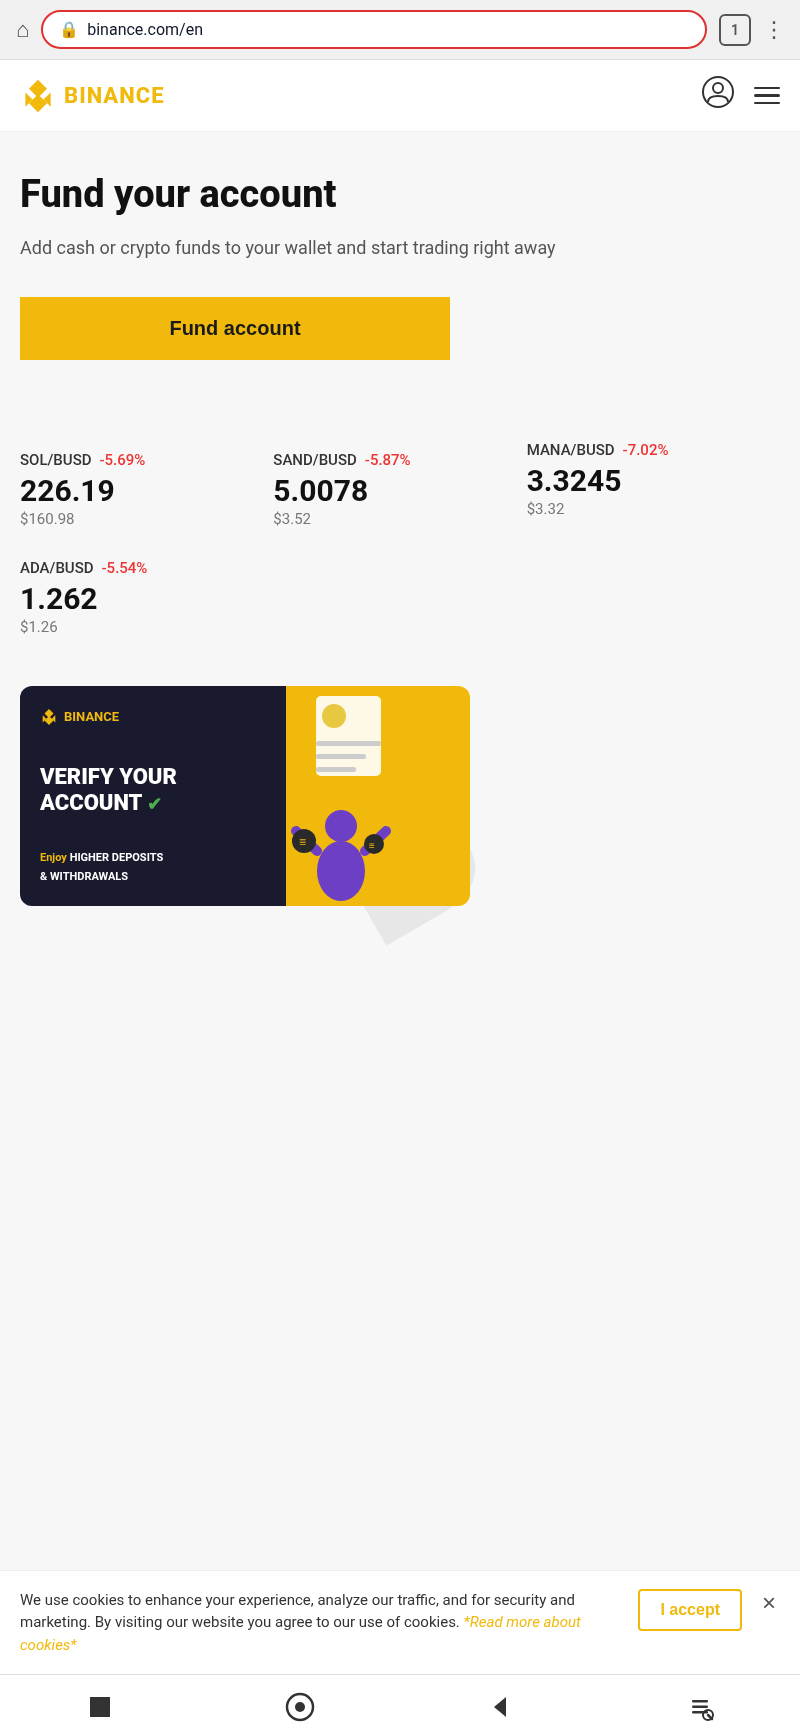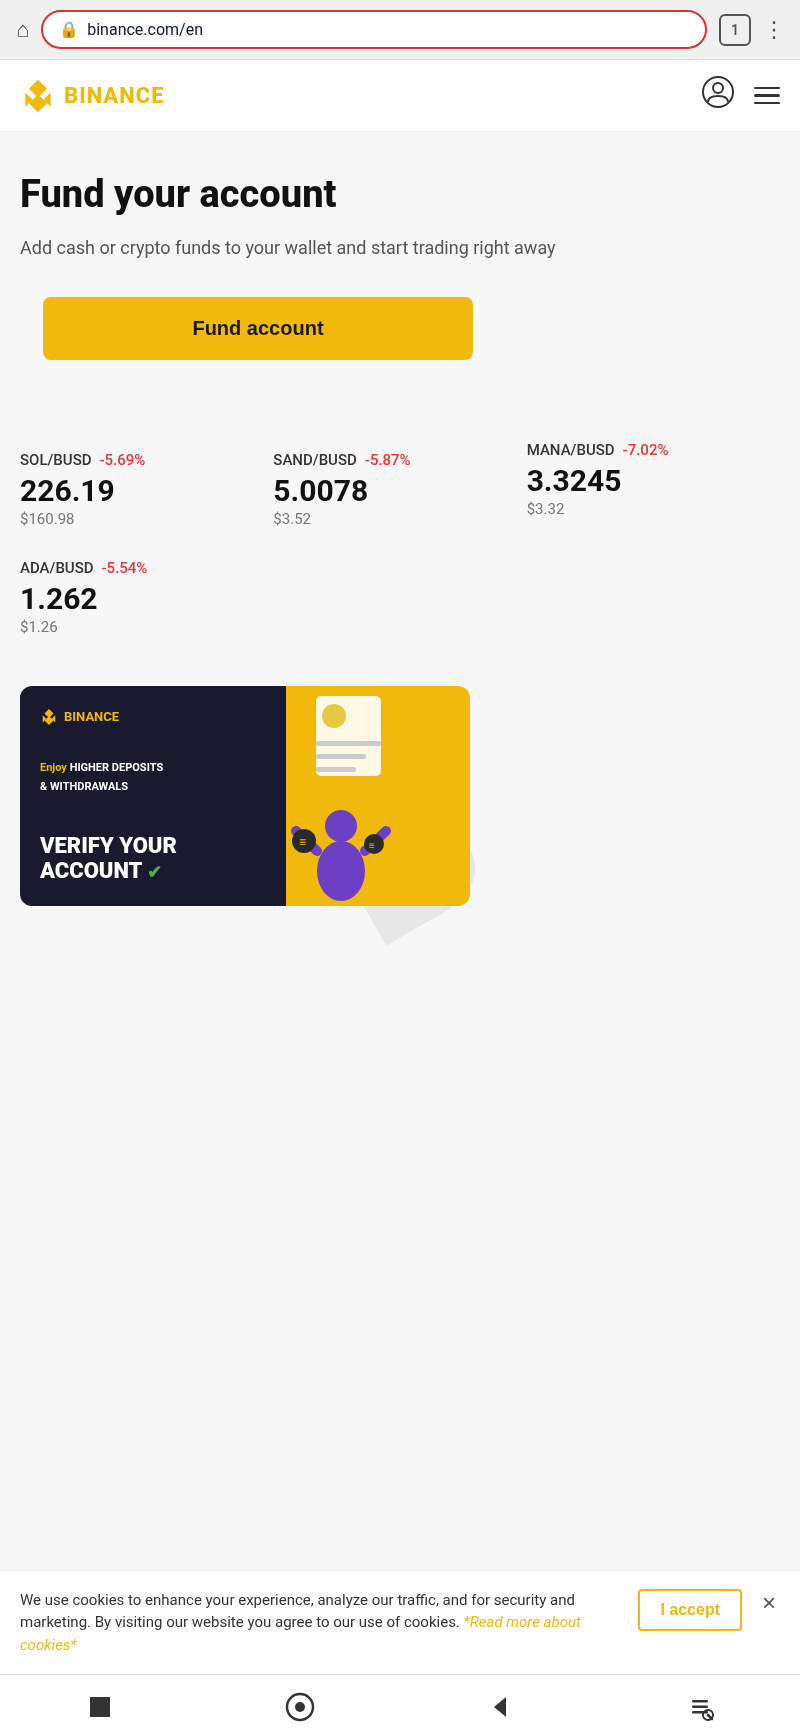--- a/index.html
+++ b/index.html
@@ -158,29 +158,28 @@
     }
     .fund-subtitle {
       font-size: 18px;
       color: #555;
       line-height: 1.5;
       margin-bottom: 36px;
     }
     .fund-button {
       background: #F0B90B;
       border: none;
-      border-radius: 8px;
+      border-radius: 0;
       padding: 20px 0;
       width: 430px;
       font-size: 20px;
       font-weight: 700;
       color: #1a1a1a;
       cursor: pointer;
       display: block;
-      margin-left: 23px;
     }
 
     
     .market-grid {
       position: relative;
       z-index: 1;
       display: grid;
       grid-template-columns: 1fr 1fr 1fr;
       gap: 0;
       margin-top: 40px;
@@ -431,28 +430,28 @@
       <div class="verify-binance-logo">
         <svg width="18" height="18" viewBox="0 0 40 40" fill="none">
           <polygon points="20,2 30,12 20,22 10,12" fill="#F0B90B"></polygon>
           <polygon points="6,16 14,24 6,32" fill="#F0B90B"></polygon>
           <polygon points="34,16 26,24 34,32" fill="#F0B90B"></polygon>
           <polygon points="20,18 30,28 20,38 10,28" fill="#F0B90B"></polygon>
         </svg>
         <span class="verify-binance-name">BINANCE</span>
       </div>
       <div>
+        <div class="verify-title">
+          VERIFY YOUR<br>ACCOUNT <span class="verify-check">✔</span>
+        </div>
+      </div>
+      <div>
         <span class="verify-enjoy">
           Enjoy <span style="color:white">HIGHER DEPOSITS<br>&amp; WITHDRAWALS</span>
         </span>
-      </div>
-      <div>
-        <div class="verify-title">
-          VERIFY YOUR<br>ACCOUNT <span class="verify-check">✔</span>
-        </div>
       </div>
     </div>
     <div class="verify-right">
 
       <svg width="110" height="220" viewBox="0 0 110 220" style="position:absolute;top:0;left:0;">
 
         <rect x="30" y="10" width="65" height="80" rx="5" fill="white" opacity="0.9"></rect>
         <circle cx="48" cy="30" r="12" fill="#e8c840"></circle>
         <rect x="30" y="55" width="65" height="5" rx="2" fill="#ccc"></rect>
         <rect x="30" y="68" width="50" height="5" rx="2" fill="#ccc"></rect>

